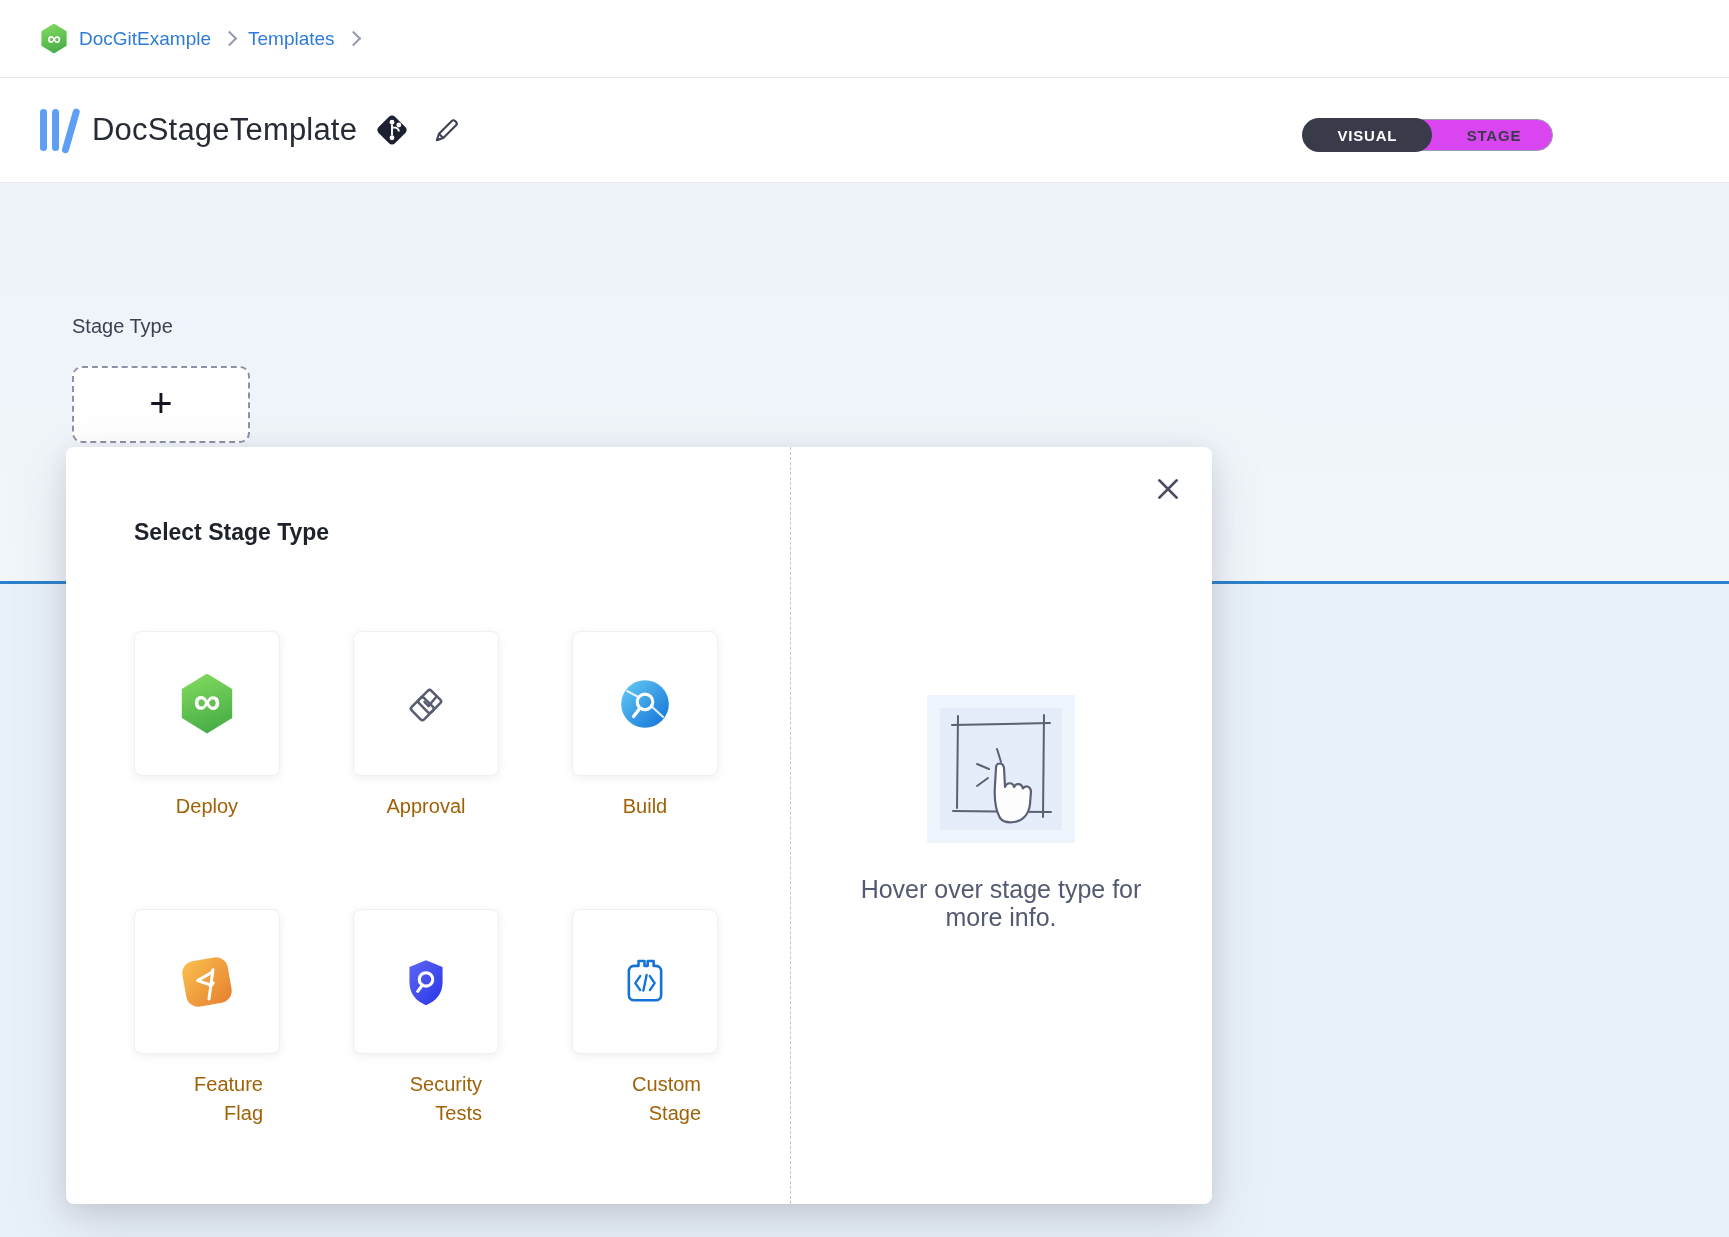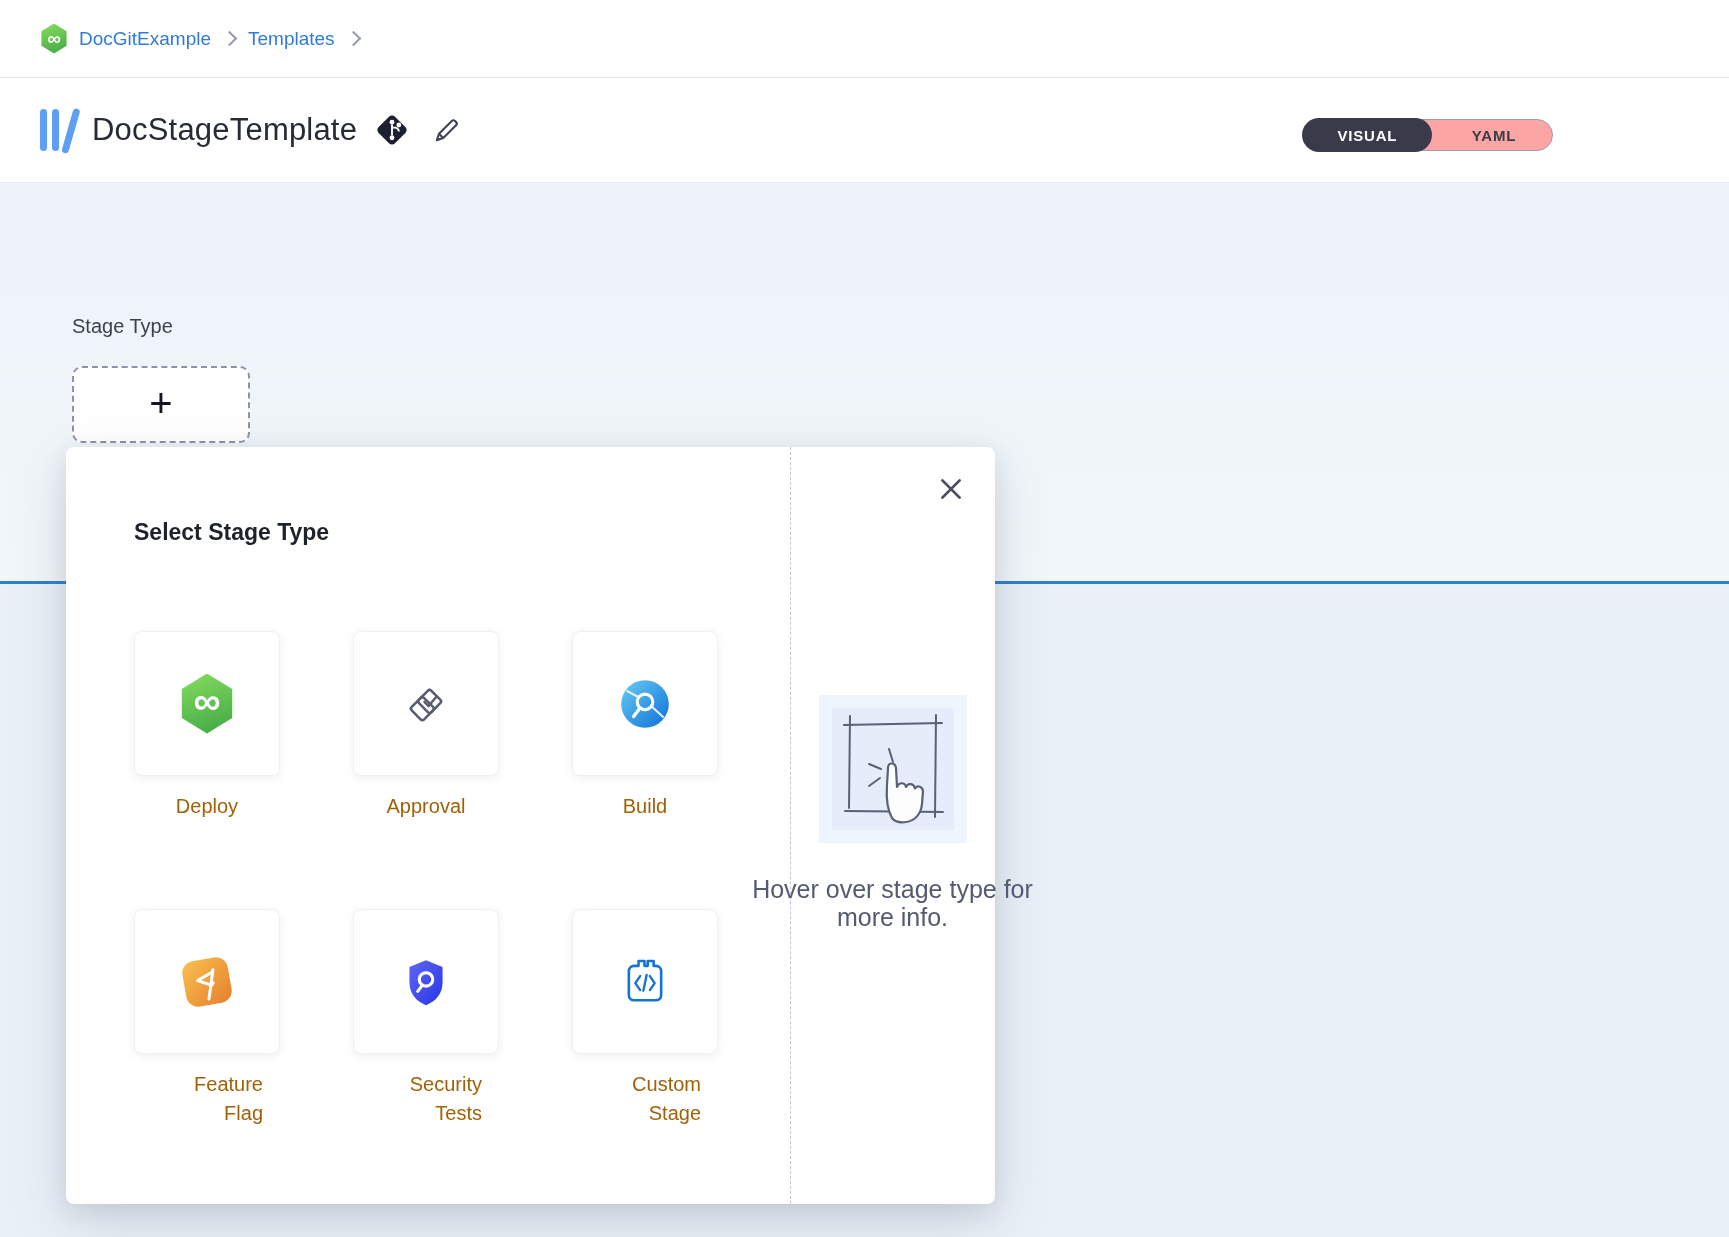--- a/index.html
+++ b/index.html
@@ -27,42 +27,42 @@
   .title-left{position:absolute;left:40px;top:0;height:104px;display:flex;align-items:center;}
   .tpl-icon{position:relative;width:38px;height:48px;margin-right:10px;}
   .tpl-icon i{position:absolute;width:7px;border-radius:3.5px;background:#5f9ef5;}
   .tpl-icon .b1{left:0;top:3px;height:42px;}
   .tpl-icon .b2{left:12px;top:3px;height:42px;}
   .tpl-icon .b3{left:21px;top:1px;height:46px;transform:rotate(16deg);transform-origin:50% 100%;}
   h1.doc-title{font-size:31px;font-weight:400;color:#262b35;margin:0 14px 0 4px;letter-spacing:.2px;}
   .icon-btn{background:none;border:none;padding:0;cursor:pointer;display:flex;align-items:center;}
   .git-gap{margin-right:18px;}
 
-  .view-toggle{position:absolute;left:1303px;top:41px;width:248px;height:30px;background:#fca5a5;
+  .view-toggle{position:absolute;left:1303px;top:41px;width:248px;height:30px;background:#d946ef;
                border:1.6px solid #9a9cb0;border-radius:17px;cursor:pointer;text-align:center;}
   .seg-visual{position:absolute;left:-1.6px;top:-1.6px;width:130px;height:33.2px;background:#3a3b4a;
               border-radius:17px;color:#fff;display:flex;align-items:center;justify-content:center;
               font-size:15px;font-weight:700;letter-spacing:.8px;}
   .seg-yaml{position:absolute;right:0;top:0;width:116px;height:30px;display:flex;align-items:center;
             justify-content:center;font-size:15px;font-weight:700;letter-spacing:.8px;color:#3a3b4a;}
 
   
   .canvas{position:absolute;top:182px;left:0;right:0;bottom:0;
           background:linear-gradient(180deg,#edf3f9,#f7fafd 85%);}
   .canvas-lower{position:absolute;top:402px;left:0;right:0;bottom:0;background:#e9f1f8;z-index:1;}
   .blue-line{position:absolute;top:399px;left:0;right:0;height:3px;background:#2d80cb;z-index:2;}
   .stage-type-label{position:absolute;left:72px;top:133px;font-size:20px;font-weight:500;color:#3c4152;z-index:3;}
   .add-stage{position:absolute;left:72px;top:184px;width:178px;height:77px;background:#fff;
              border:2.5px dashed #8f91a8;border-radius:10px;z-index:3;cursor:pointer;
              display:flex;align-items:center;justify-content:center;
              font-family:"Liberation Sans",sans-serif;font-size:40px;font-weight:400;color:#14161f;
              line-height:1;padding:0 0 4px 0;}
 
   
-  .modal{position:absolute;left:66px;top:265px;width:929px;height:757px;background:#fff;border-radius:8px;
+  .modal{position:absolute;left:66px;top:265px;width:1146px;height:757px;background:#fff;border-radius:8px;
          box-shadow:0 6px 24px rgba(40,41,61,.10),0 20px 56px rgba(96,97,112,.18);z-index:10;}
   .close-btn{position:absolute;top:24px;right:26px;width:36px;height:36px;background:none;border:none;
              padding:0;cursor:pointer;display:flex;align-items:center;justify-content:center;}
   .modal-title{position:absolute;left:68px;top:72px;margin:0;font-size:23px;font-weight:700;color:#1e232b;}
   .tile-row{position:absolute;left:68px;display:flex;gap:73px;}
   .row1{top:184px;} .row2{top:462px;}
   .tile-group{width:146px;display:flex;flex-direction:column;align-items:center;cursor:pointer;}
   .tile{width:146px;height:145px;background:#fff;border:1px solid #eff0f6;border-radius:8px;
         box-shadow:0 2px 8px rgba(96,97,112,.10);display:flex;align-items:center;justify-content:center;
         box-sizing:border-box;}
@@ -119,21 +119,21 @@
       <button class="icon-btn" aria-label="edit">
         <svg width="32" height="32" viewBox="0 0 30 30">
           <path d="M5.5,24.5 L7.5,18.5 L19.5,6.5 C20.3,5.7 21.7,5.7 22.5,6.5 L23.5,7.5 C24.3,8.3 24.3,9.7 23.5,10.5 L11.5,22.5 L5.5,24.5 Z" fill="none" stroke="#3f4454" stroke-width="2" stroke-linejoin="round"></path>
           <path d="M7.5,18.5 L11.5,22.5" fill="none" stroke="#3f4454" stroke-width="2"></path>
         </svg>
       </button>
     </div>
 
     <div class="view-toggle">
       <div class="seg-visual">VISUAL</div>
-      <div class="seg-yaml">YAML</div>
+      <div class="seg-yaml">STAGE</div>
     </div>
   </header>
 
   <main class="canvas">
     <div class="canvas-lower"></div>
     <div class="blue-line"></div>
 
     <div class="stage-type-label">Stage Type</div>
     <button class="add-stage">
       <span>+</span>

